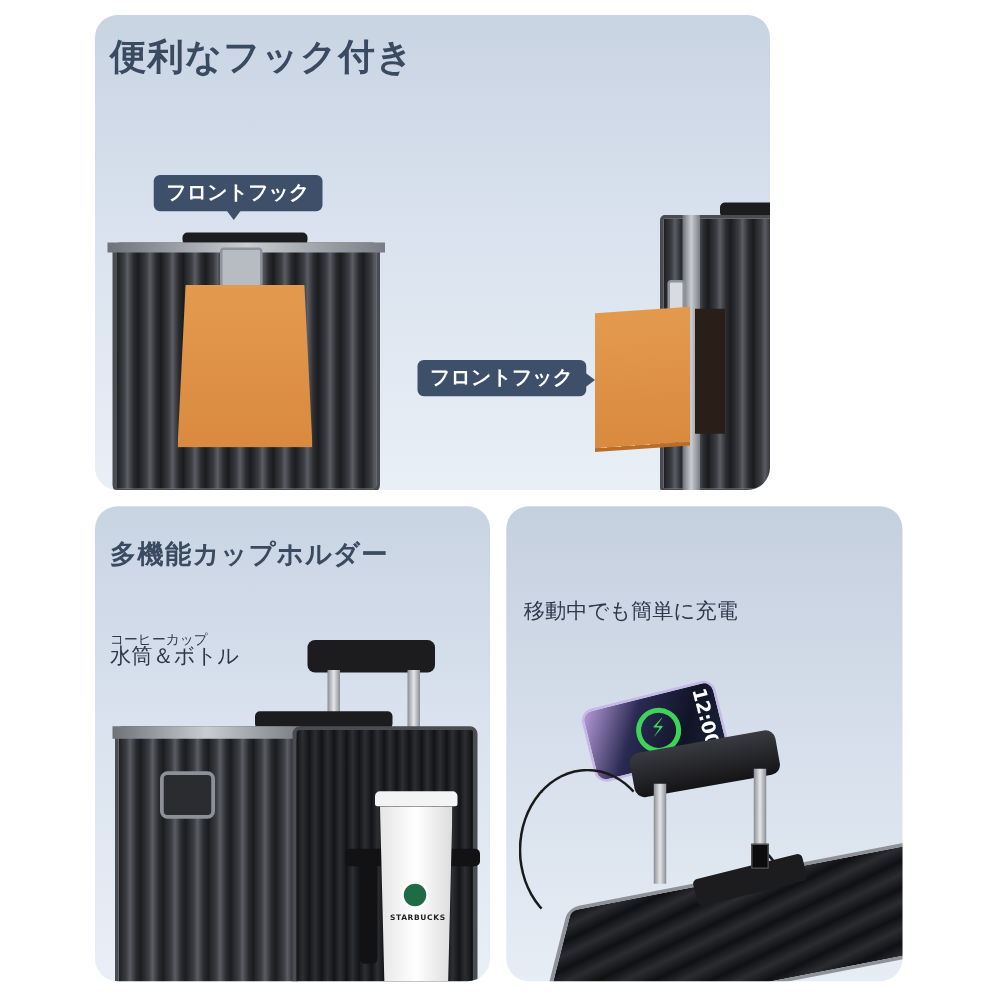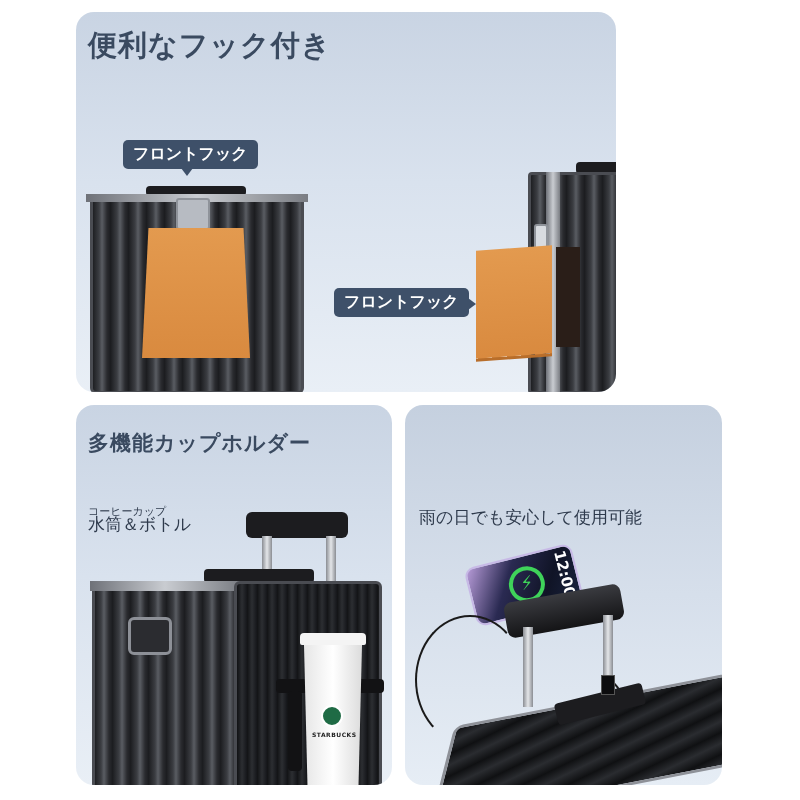--- a/index.html
+++ b/index.html
@@ -145,21 +145,21 @@
     <div class="holder" style="left:200px; top:274px; width:108px; height:14px;"></div>
     <div class="cup-lid" style="left:224px; top:228px; width:66px; height:12px;"></div>
     <div class="cup-body" style="left:228px; top:240px; width:58px; height:140px; clip-path: polygon(0 0,100% 0,94% 100%,6% 100%);"></div>
     <div class="holder" style="left:212px; top:286px; width:14px; height:80px;"></div>
     <div class="logo" style="left:245px; top:300px;"></div>
     <div class="logo-text" style="left:236px; top:326px;">STARBUCKS</div>
   </div>
 </div>
 
 <div class="panel" id="panel-br">
-  <div class="text" id="br-l2">雨の日でも安心して使用可能</div>
+  <div class="text" id="br-l1">移動中でも簡単に充電</div>
 
   <div>
 
     <div class="phone" style="left:64px; top:150px;">
       <div class="phone-ring"></div>
       <div class="phone-bolt">⚡</div>
       <div class="phone-time">12:00</div>
     </div>
 
     <div class="handle-top" style="left:100px; top:188px; width:118px; height:36px; border-radius:8px; transform: rotate(-10deg); background:linear-gradient(180deg,#3a3b40,#141416);"></div>

